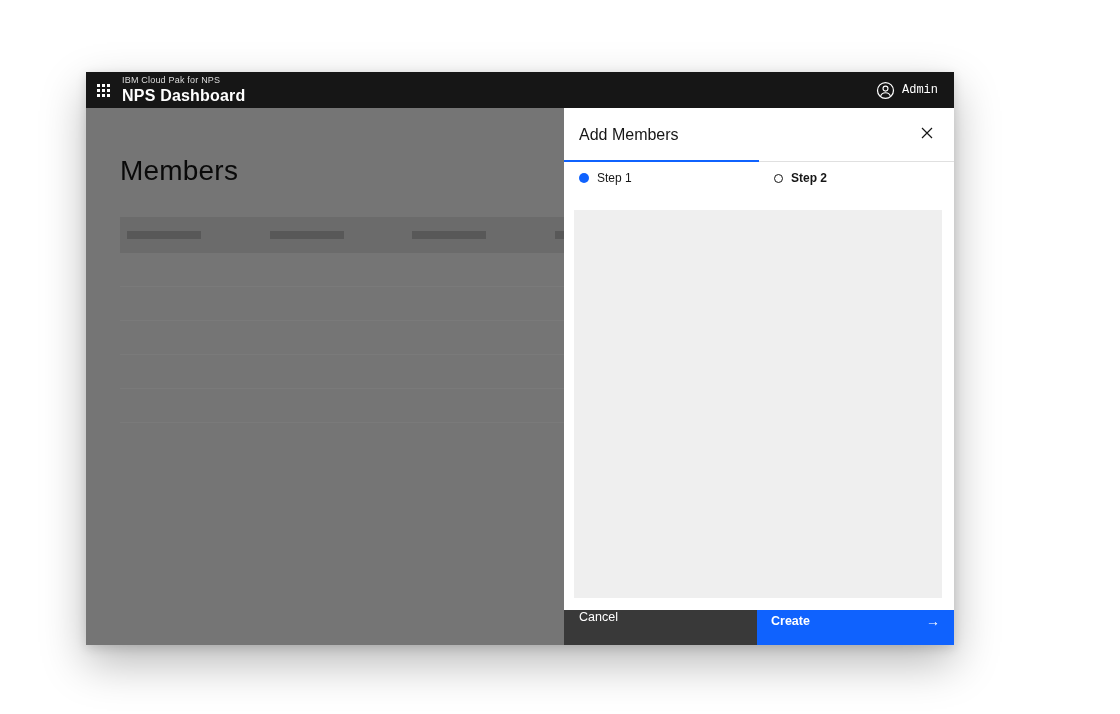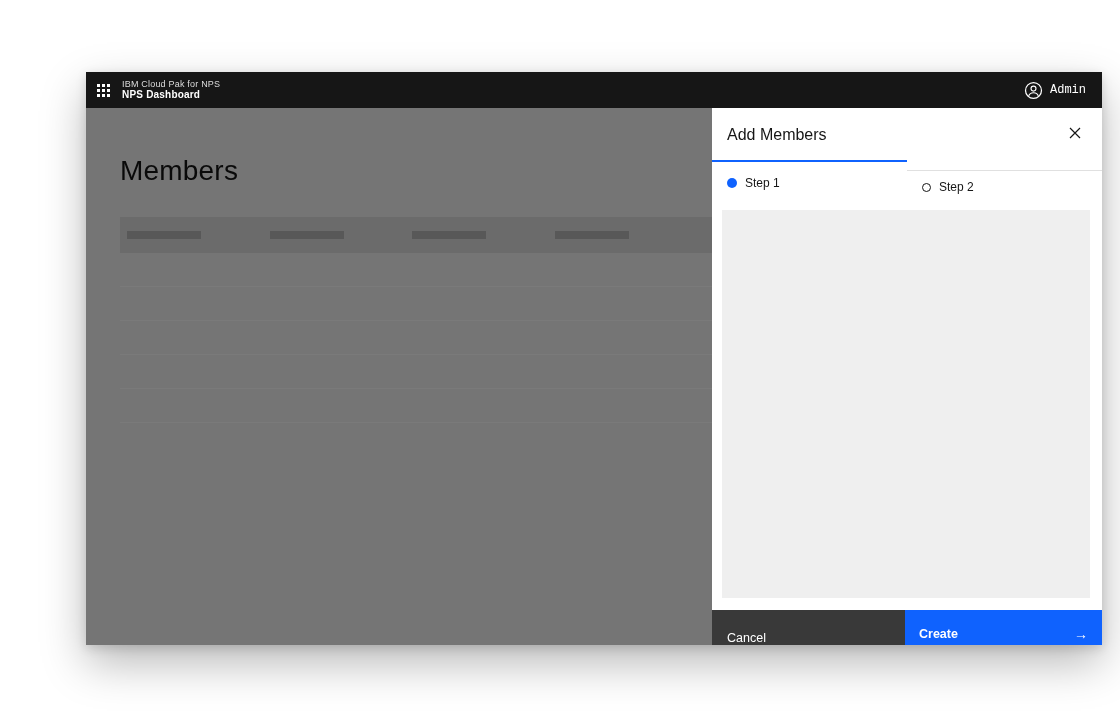--- a/index.html
+++ b/index.html
@@ -1,33 +1,33 @@
 <!DOCTYPE html>
 <html><head>
 <meta charset="utf-8">
 <style>
   * { margin:0; padding:0; box-sizing:border-box; }
   html,body { width:1120px; height:714px; background:#ffffff; overflow:hidden;
               font-family:"Liberation Sans", sans-serif; }
 
-  .window { position:absolute; left:86px; top:72px; width:1016px; height:573px;
+  .window { position:absolute; left:86px; top:72px; width:868px; height:573px;
             background:#3b82f6;
             box-shadow:0 18px 42px rgba(0,0,0,0.28), 0 3px 10px rgba(0,0,0,0.14); }
 
   
   .app-header { position:absolute; top:0; left:0; right:0; height:36px;
                 background:#161616; display:flex; align-items:center; z-index:20; }
   .switcher-btn { width:34px; height:36px; display:flex; align-items:center;
                   justify-content:center; background:transparent; border:none; cursor:pointer; }
   .grid-icon { display:grid; grid-template-columns:repeat(3,3px); grid-template-rows:repeat(3,3px);
                gap:2px; }
   .grid-icon span { width:3px; height:3px; background:#ffffff; }
   .header-titles { display:flex; flex-direction:column; line-height:1.2; margin-left:2px; }
   .product-line { font-size:9px; color:#dcdcdc; letter-spacing:0.2px; }
-  .app-name { font-size:10px; font-weight:bold; color:#ffffff; letter-spacing:0.2px; }
+  .app-name { font-size:16px; font-weight:bold; color:#ffffff; letter-spacing:0.2px; }
   .header-right { margin-left:auto; display:flex; align-items:center; gap:7px;
                   padding-right:16px; cursor:pointer;font-family:Liberation Mono, monospace; }
   .user-label { font-size:12px; color:#ffffff; }
 
   
   .content { position:absolute; top:36px; left:0; right:0; bottom:0; background:#f4f4f4; }
   .page-title { position:absolute; left:34px; top:47px; font-size:28px; font-weight:400;
                 color:#161616; letter-spacing:0.2px; }
   .table-skeleton { position:absolute; left:34px; top:109px; right:0; }
   .table-head { position:relative; height:36px; background:#e0e0e0; }
@@ -47,32 +47,32 @@
   .panel-header { position:relative; height:52px; }
   .panel-title { position:absolute; left:15px; top:18px; font-size:16px; color:#161616; }
   .close-btn { position:absolute; top:9px; right:11px; width:32px; height:32px;
                background:transparent; border:none; display:flex; align-items:center;
                justify-content:center; cursor:pointer; }
 
   .progress { display:flex; }
   .step { width:195px; padding:9px 0 10px 15px; display:flex; align-items:center; gap:8px;
           cursor:pointer; }
   .step-current { border-top:2px solid #0f62fe; }
-  .step-incomplete { border-top:1px solid #e0e0e0; margin-top:10px; }
+  .step-incomplete { border-top:1px solid #e0e0e0; margin-top:1px;font-weight:bold; }
   .step-label { font-size:12px; color:#161616; }
   .dot { width:10px; height:10px; border-radius:50%; }
   .dot-filled { background:#0f62fe; }
   .dot-outline { background:#ffffff; border:1px solid #161616; width:9px; height:9px; }
 
   .panel-body-placeholder { position:absolute; left:10px; top:102px; width:368px; height:388px;
                             background:#efefef; }
 
   .panel-footer { position:absolute; left:0; right:0; bottom:0; height:35px; display:flex; }
   .btn { border:none; cursor:pointer; font-family:"Liberation Sans", sans-serif;
-         font-size:12.5px; color:#ffffff; display:flex; align-items:flex-end; text-align:left; }
+         font-size:12.5px; color:#ffffff; display:flex; align-items:flex-start; text-align:left; }
   .btn-cancel { width:193px; background:#393939; padding-left:15px; }
   .btn-create { flex:1; background:#0f62fe; padding:4px 14px; justify-content:space-between;font-weight:bold; }
   .arrow-icon { font-size:14px; line-height:1; }
 </style>
 </head>
 <body>
 
 <div class="window">
 
   <div class="app-header">

